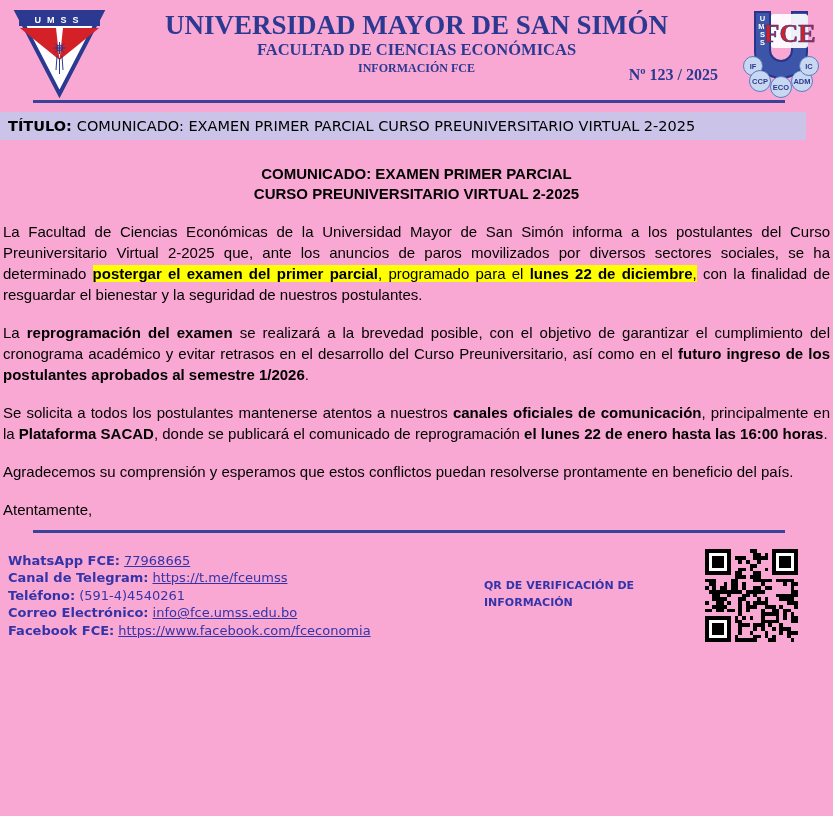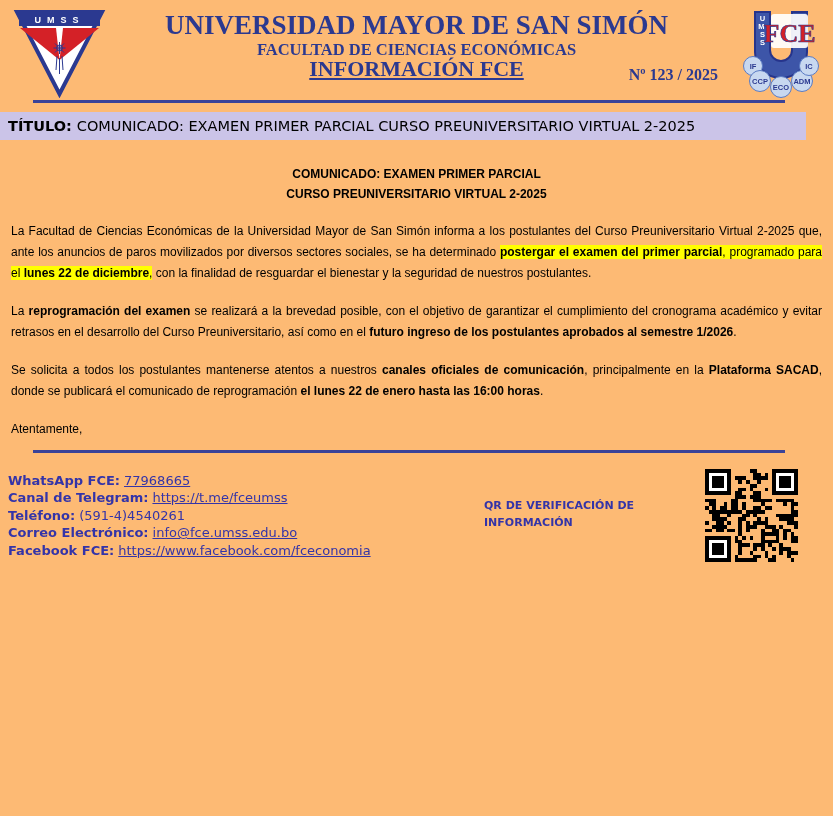--- a/index.html
+++ b/index.html
@@ -1,40 +1,40 @@
 <!DOCTYPE html>
 <html><head>
 <meta charset="utf-8">
 <style>
   html,body{margin:0;padding:0;background:#fff;}
-  .page{position:relative;width:833px;height:816px;background:#fdba74;overflow:hidden;
+  .page{position:relative;width:833px;height:816px;background:#f9a8d4;overflow:hidden;
         font-family:"Liberation Sans",sans-serif;color:#000;}
 
   
   .header{position:relative;height:100px;}
   .logo-left{position:absolute;left:12px;top:8px;}
   .logo-right{position:absolute;right:12px;top:6px;}
   .header-text{position:absolute;left:110px;right:110px;top:10px;text-align:center;
                font-family:"Liberation Serif",serif;font-weight:bold;color:#2B3990;}
   .h-university{font-size:27px;line-height:30px;}
   .h-faculty{font-size:16.5px;line-height:19px;}
-  .h-info{font-size:22px;line-height:19px;text-decoration:underline;}
+  .h-info{font-size:12px;line-height:19px;}
   .h-number{position:absolute;right:115px;top:66px;font-family:"Liberation Serif",serif;
             font-weight:bold;font-size:16px;color:#2B3990;}
 
   .rule{margin-left:33px;width:752px;height:3px;background:#3A4398;}
 
   
   .title-bar{margin-top:9px;width:806px;height:28px;background:#CBC4E8;
              font-family:"DejaVu Sans",sans-serif;font-size:14.5px;line-height:28px;
              padding-left:8px;box-sizing:border-box;white-space:nowrap;overflow:hidden;}
   .title-bar .lbl{font-weight:bold;margin-right:5px;}
 
   
-  .doc{margin:0 11px;font-size:12px;line-height:21px;}
+  .doc{margin:0 3px;font-size:15px;line-height:21px;}
   .doc-heading{margin-top:24px;text-align:center;font-weight:bold;line-height:20px;}
   .body-p{margin:17px 0 0 0;text-align:justify;}
   .b{font-weight:bold;}
   .hl{background:#FFFF00;}
   .closing{margin-top:17px;}
   .signature{margin-top:24px;text-align:center;font-weight:bold;line-height:21px;}
   .rule2{margin-top:10px;}
 
   
   .footer{margin-top:12px;display:flex;justify-content:space-between;
@@ -120,20 +120,21 @@
       <div>COMUNICADO: EXAMEN PRIMER PARCIAL</div>
       <div>CURSO PREUNIVERSITARIO VIRTUAL 2-2025</div>
     </div>
 
     <p class="body-p"><span>La Facultad de Ciencias Económicas de la Universidad Mayor de San Simón informa a los postulantes del Curso Preuniversitario Virtual 2-2025 que, ante los anuncios de paros movilizados por diversos sectores sociales, se ha determinado </span><span class="b hl">postergar el examen del primer parcial</span><span class="hl">, programado para el </span><span class="b hl">lunes 22 de diciembre</span><span class="hl">,</span><span> con la finalidad de resguardar el bienestar y la seguridad de nuestros postulantes.</span></p>
 
     <p class="body-p"><span>La </span><span class="b">reprogramación del examen</span><span> se realizará a la brevedad posible, con el objetivo de garantizar el cumplimiento del cronograma académico y evitar retrasos en el desarrollo del Curso Preuniversitario, así como en el </span><span class="b">futuro ingreso de los postulantes aprobados al semestre 1/2026</span><span>.</span></p>
 
     <p class="body-p"><span>Se solicita a todos los postulantes mantenerse atentos a nuestros </span><span class="b">canales oficiales de comunicación</span><span>, principalmente en la </span><span class="b">Plataforma SACAD</span><span>, donde se publicará el comunicado de reprogramación </span><span class="b">el lunes 22 de enero hasta las 16:00 horas</span><span>.</span></p>
 
+    <p class="body-p">Agradecemos su comprensión y esperamos que estos conflictos puedan resolverse prontamente en beneficio del país.</p>
 
     <p class="body-p closing">Atentamente,</p>
 
   </div>
 
   <div class="rule rule2"></div>
 
   <div class="footer">
     <div class="contacts">
       <div>

